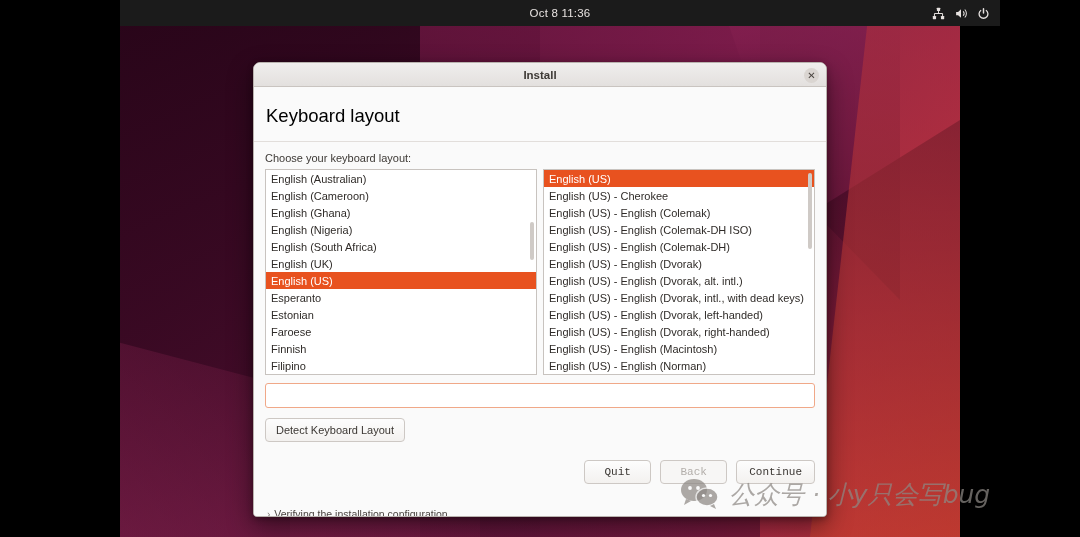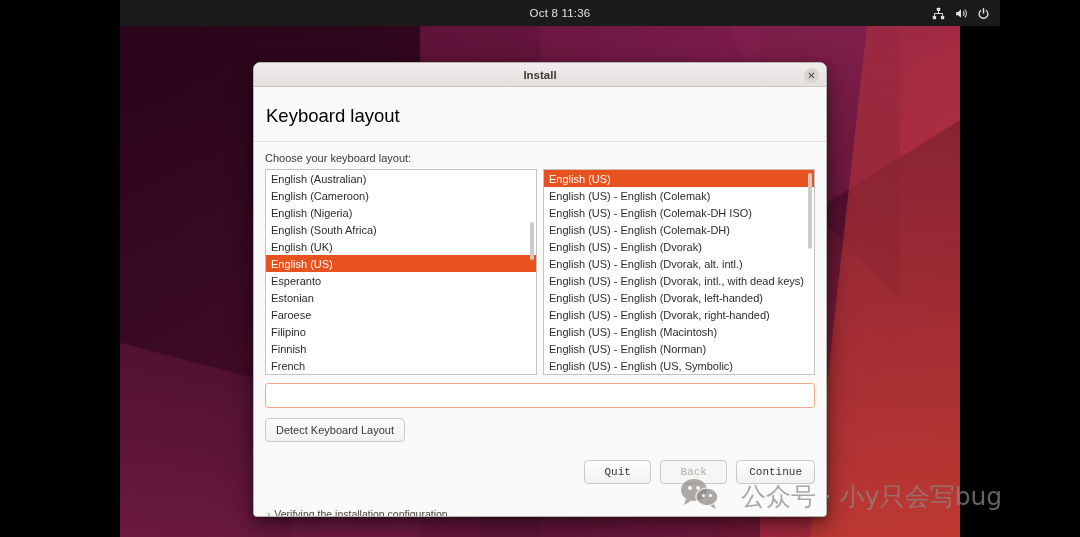--- a/index.html
+++ b/index.html
@@ -120,22 +120,22 @@
   .navbtn.disabled { color: #b3aeaa; background: #f7f6f5; cursor: default; }
 
   #statusarea { margin-top: 24px; padding: 0 0 0 2px; }
   #statusrow { display: flex; align-items: center; gap: 4px; }
   #expander { font-size: 10px; color: #7a7470; }
   #statustext { font-size: 10.5px; color: #4a4440; }
 
   
   #watermark {
     position: absolute; left: 680px; top: 478px;
-    display: flex; align-items: center; gap: 21px;
-    z-index: 60; pointer-events: none;
+    display: flex; align-items: flex-start; gap: 9px;
+    z-index: 60; pointer-events: none; font-style: italic;
   }
   #wmtext { font-size: 25px; color: #8d8884; opacity: .72;
             font-family: "DejaVu Sans", sans-serif; white-space: nowrap; }
 </style>
 </head>
 <body>
 
 <div id="screen">
 
   <div id="desktop">
@@ -187,34 +187,36 @@
 
     <div id="heading">Keyboard layout</div>
 
     <div id="body">
       <div id="chooselbl">Choose your keyboard layout:</div>
 
       <div id="lists">
         <div class="listbox" id="layoutlist">
             <div class="listrow">English (Australian)</div>
             <div class="listrow">English (Cameroon)</div>
+            <div class="listrow">English (Ghana)</div>
             <div class="listrow">English (Nigeria)</div>
             <div class="listrow">English (South Africa)</div>
             <div class="listrow">English (UK)</div>
             <div class="listrow sel">English (US)</div>
             <div class="listrow">Esperanto</div>
             <div class="listrow">Estonian</div>
             <div class="listrow">Faroese</div>
+            <div class="listrow">Finnish</div>
             <div class="listrow">Filipino</div>
-            <div class="listrow">Finnish</div>
             <div class="listrow">French</div>
             <div class="sbthumb" style="top: 52px; height: 38px;"></div>
           </div>
         <div class="listbox" id="variantlist">
             <div class="listrow sel">English (US)</div>
+            <div class="listrow">English (US) - Cherokee</div>
             <div class="listrow">English (US) - English (Colemak)</div>
             <div class="listrow">English (US) - English (Colemak-DH ISO)</div>
             <div class="listrow">English (US) - English (Colemak-DH)</div>
             <div class="listrow">English (US) - English (Dvorak)</div>
             <div class="listrow">English (US) - English (Dvorak, alt. intl.)</div>
             <div class="listrow">English (US) - English (Dvorak, intl., with dead keys)</div>
             <div class="listrow">English (US) - English (Dvorak, left-handed)</div>
             <div class="listrow">English (US) - English (Dvorak, right-handed)</div>
             <div class="listrow">English (US) - English (Macintosh)</div>
             <div class="listrow">English (US) - English (Norman)</div>

